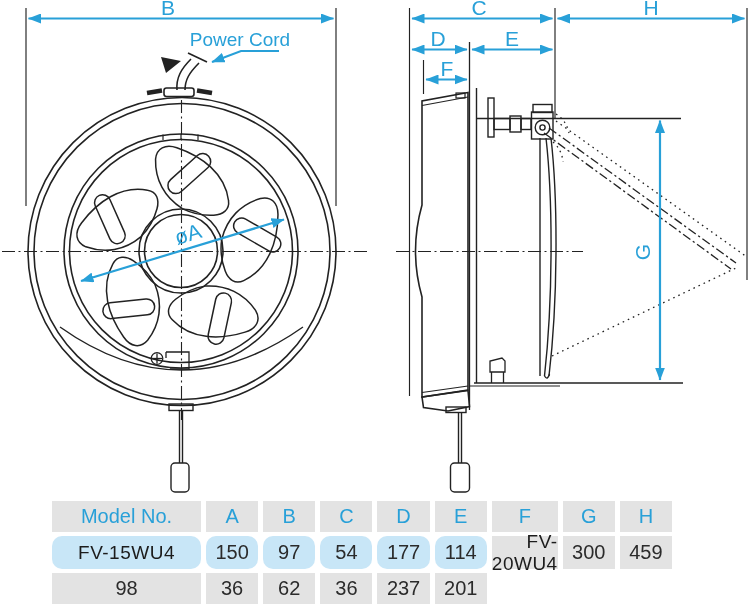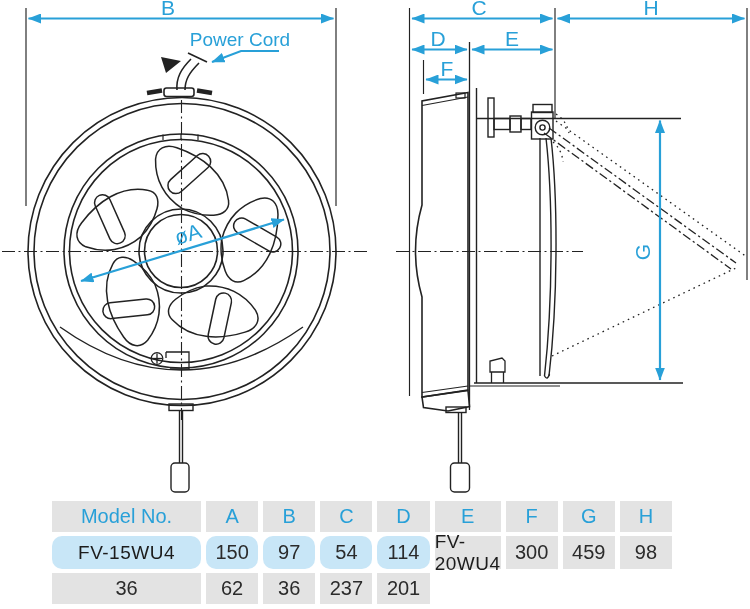--- a/index.html
+++ b/index.html
@@ -7,21 +7,21 @@
        font-family:"Liberation Sans", sans-serif;}
   .stage{position:absolute;left:0;top:0;width:750px;height:609px;}
   svg{position:absolute;left:0;top:0;}
   svg text{font-family:"Liberation Sans", sans-serif;}
   .dimtext{fill:#28a0d8;font-size:21px;}
   .cordtext{fill:#28a0d8;font-size:19px;}
 
   
   .dim-table{position:absolute;left:52px;top:501px;width:620px;
      display:grid;grid-template-columns:149px repeat(8,1fr);
-     grid-template-rows:31px 33px 31px;column-gap:5px;row-gap:4px;}
+     grid-template-rows:31px 33px 31px;column-gap:5px;row-gap:4px;text-align:right;}
   .cell{display:flex;align-items:center;justify-content:center;
      font-size:20px;color:#2b2b2b;background:#e3e3e3;}
   .cell.head{color:#28a0d8;}
   .cell.hl{background:#c8e6f7;border-radius:10px;}
   .cell.model{font-size:19px;color:#1c1c1c;letter-spacing:.5px;}
 </style>
 </head>
 <body>
 
 <div class="stage">
@@ -221,20 +221,21 @@
   <div class="cell head">D</div>
   <div class="cell head">E</div>
   <div class="cell head">F</div>
   <div class="cell head">G</div>
   <div class="cell head">H</div>
 
   <div class="cell hl model">FV-15WU4</div>
   <div class="cell hl">150</div>
   <div class="cell hl">97</div>
   <div class="cell hl">54</div>
+  <div class="cell hl">177</div>
   <div class="cell hl">114</div>
 
   <div class="cell model">FV-20WU4</div>
   <div class="cell">300</div>
   <div class="cell">459</div>
   <div class="cell">98</div>
   <div class="cell">36</div>
   <div class="cell">62</div>
   <div class="cell">36</div>
   <div class="cell">237</div>

